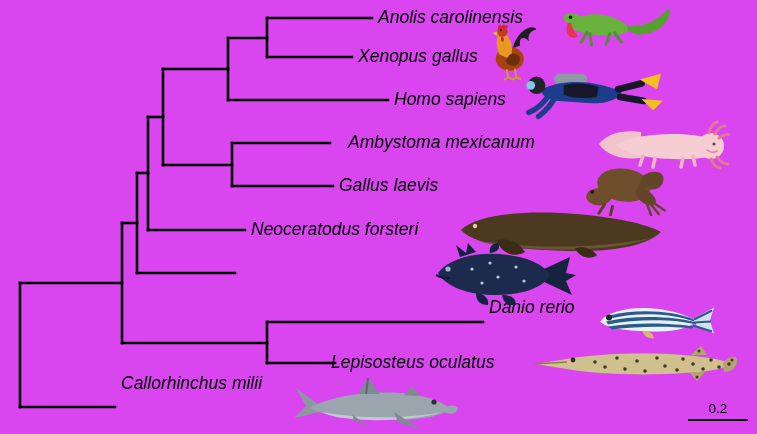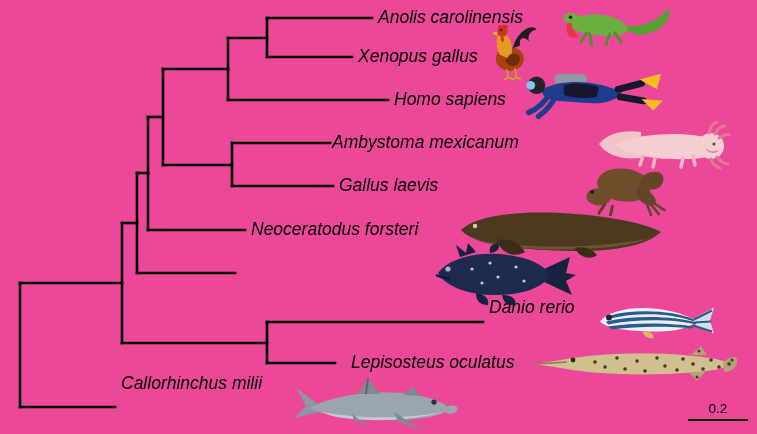--- a/index.html
+++ b/index.html
@@ -1,21 +1,21 @@
 <!DOCTYPE html>
 <html><head>
 <meta charset="utf-8">
 <style>
   * { margin: 0; padding: 0; box-sizing: border-box; }
   html, body { width: 757px; height: 434px; background: #ffffff; }
   body { font-family: "Liberation Sans", sans-serif; }
   .figure {
     position: relative;
     width: 757px; height: 434px;
-    background: #ec4899;
+    background: #d946ef;
     overflow: hidden;
   }
   .tree-svg { position: absolute; left: 0; top: 0; width: 757px; height: 434px; }
   .taxon-label {
     position: absolute;
     transform: translateY(-54%);
     font-style: italic;
     font-size: 17.5px;
     line-height: 1;
     color: #000;
@@ -76,25 +76,25 @@
       <path d="M267 363 L335 363"></path>
 
       <path d="M20 407 L115 407"></path>
     </g>
     <path d="M688 420 L748 420" stroke="#000" stroke-width="2.2" fill="none"></path>
   </svg>
 
   <span class="taxon-label" style="left:378px; top:18px;">Anolis carolinensis</span>
   <span class="taxon-label" style="left:358px; top:57px;">Xenopus gallus</span>
   <span class="taxon-label" style="left:394px; top:100px;">Homo sapiens</span>
-  <span class="taxon-label" style="left:332px; top:143px;">Ambystoma mexicanum</span>
+  <span class="taxon-label" style="left:348px; top:143px;">Ambystoma mexicanum</span>
   <span class="taxon-label" style="left:339px; top:186px;">Gallus laevis</span>
   <span class="taxon-label" style="left:251px; top:230px;">Neoceratodus forsteri</span>
   <span class="taxon-label" style="left:489px; top:308px;">Danio rerio</span>
-  <span class="taxon-label" style="left:351px; top:363px;">Lepisosteus oculatus</span>
+  <span class="taxon-label" style="left:331px; top:363px;">Lepisosteus oculatus</span>
   <span class="taxon-label" style="left:121px; top:384px;">Callorhinchus milii</span>
 
   <span class="scalebar-label">0.2</span>
 
   <div class="illustration" style="left:560px; top:0px; width:115px; height:50px;">
     <svg viewBox="0 0 120 52">
       <path d="M58 26 C80 30 98 26 114 8 C117 22 102 37 80 36 Z" fill="#55a031"></path>
       <path d="M12 22 C24 12 48 13 62 21 C73 27 74 34 62 36 C46 39 24 36 12 30 Z" fill="#67b13c"></path>
       <path d="M14 25 C6 25 2 20 4 16 C9 12 18 14 22 18 Z" fill="#67b13c"></path>
       <circle cx="11" cy="18" r="1.8" fill="#1c1c1c"></circle>

